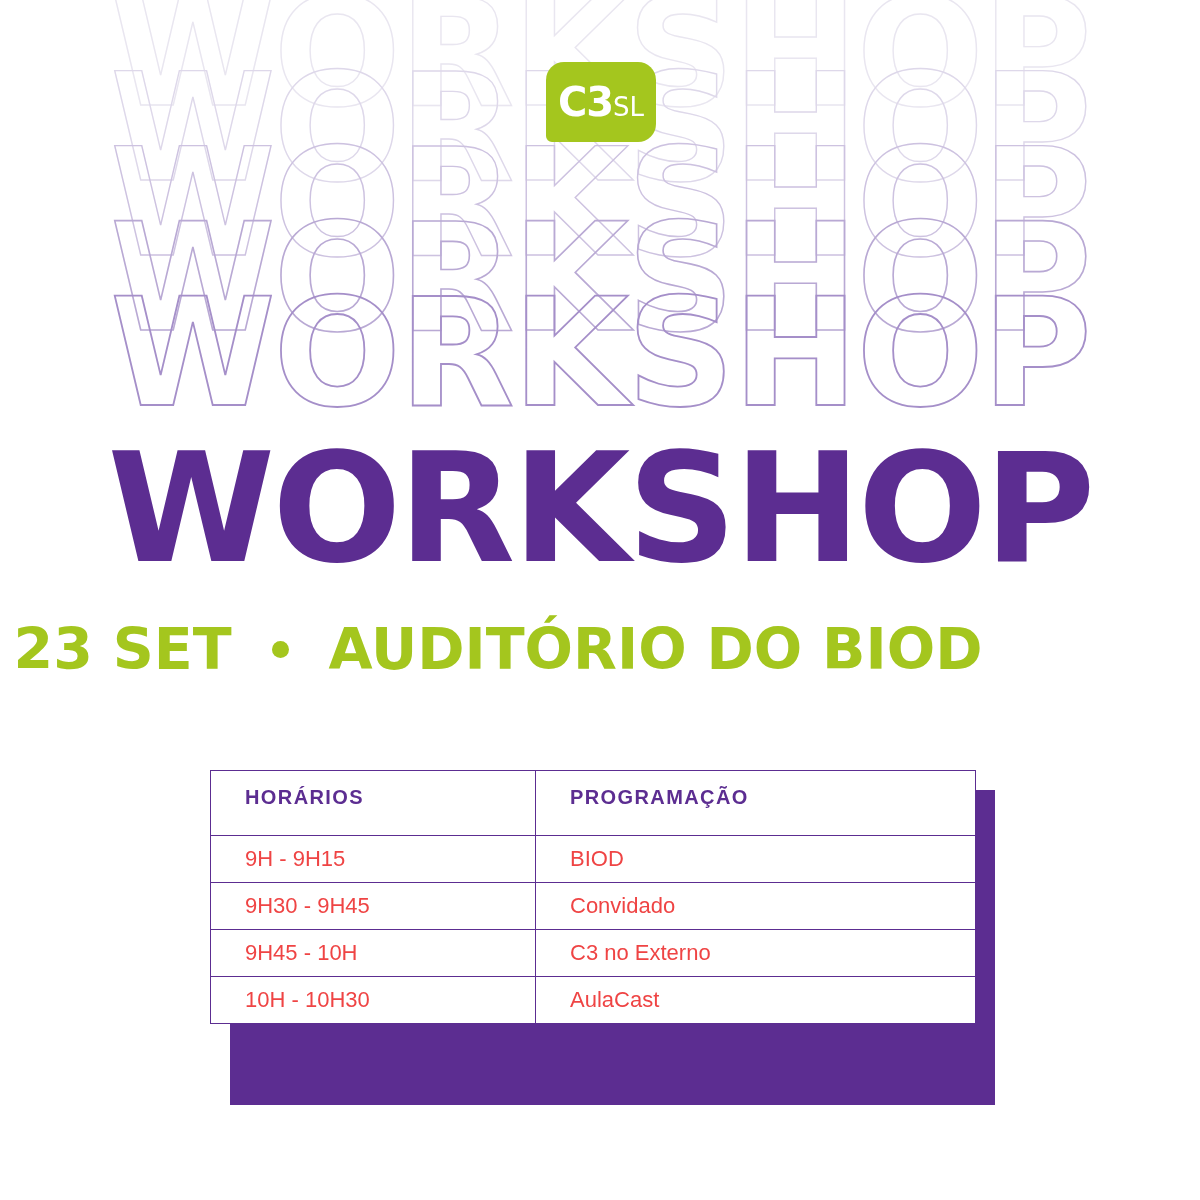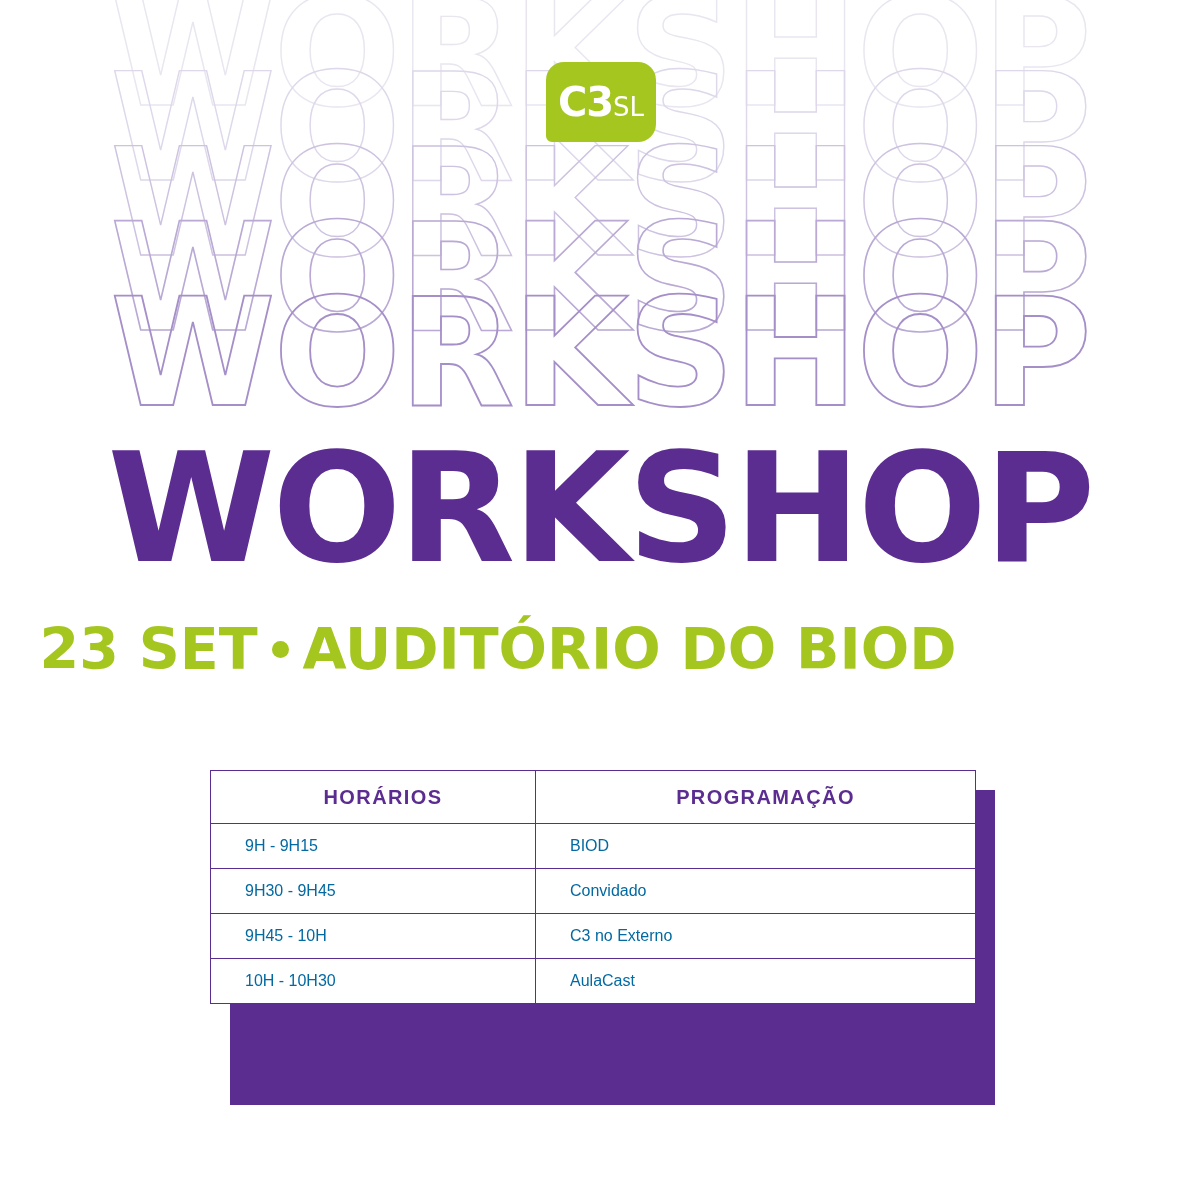--- a/index.html
+++ b/index.html
@@ -103,20 +103,21 @@
     text-align: center;
     font-family: "DejaVu Sans", sans-serif;
     font-weight: bold;
     font-size: 57px;
     letter-spacing: 0px;
     color: #a4c61e;
     z-index: 6;
     display: flex;
     align-items: center;
     justify-content: center;
+    gap: 26px;
   }
   .subtitle .dot {
     display: inline-block;
     width: 17px;
     height: 17px;
     border-radius: 50%;
     background: #a4c61e;
     margin: 0 14px;
   }
 
@@ -144,32 +145,31 @@
     width: 765px;
     background: #ffffff;
     table-layout: fixed;
   }
   table.schedule th,
   table.schedule td {
     border: 1.6px solid #5c2d91;
     text-align: left;
     padding: 10px 14px 10px 34px;
     font-family: "Liberation Sans", sans-serif;
-    color: #0369a1;
-    font-size: 16px;
+    color: #ef4444;
+    font-size: 22px;
     height: 24px;
   }
   table.schedule th {
     color: #5c2d91;
     font-weight: bold;
     letter-spacing: 1.4px;
     font-size: 20px;
     padding-top: 14px;
-    padding-bottom: 14px;
-    text-align: center;
+    padding-bottom: 26px;
   }
   table.schedule col.c1 { width: 325px; }
   table.schedule col.c2 { width: 440px; }
 </style>
 </head>
 <body>
 
 <div class="poster">
 
   <div class="echo-stack">

